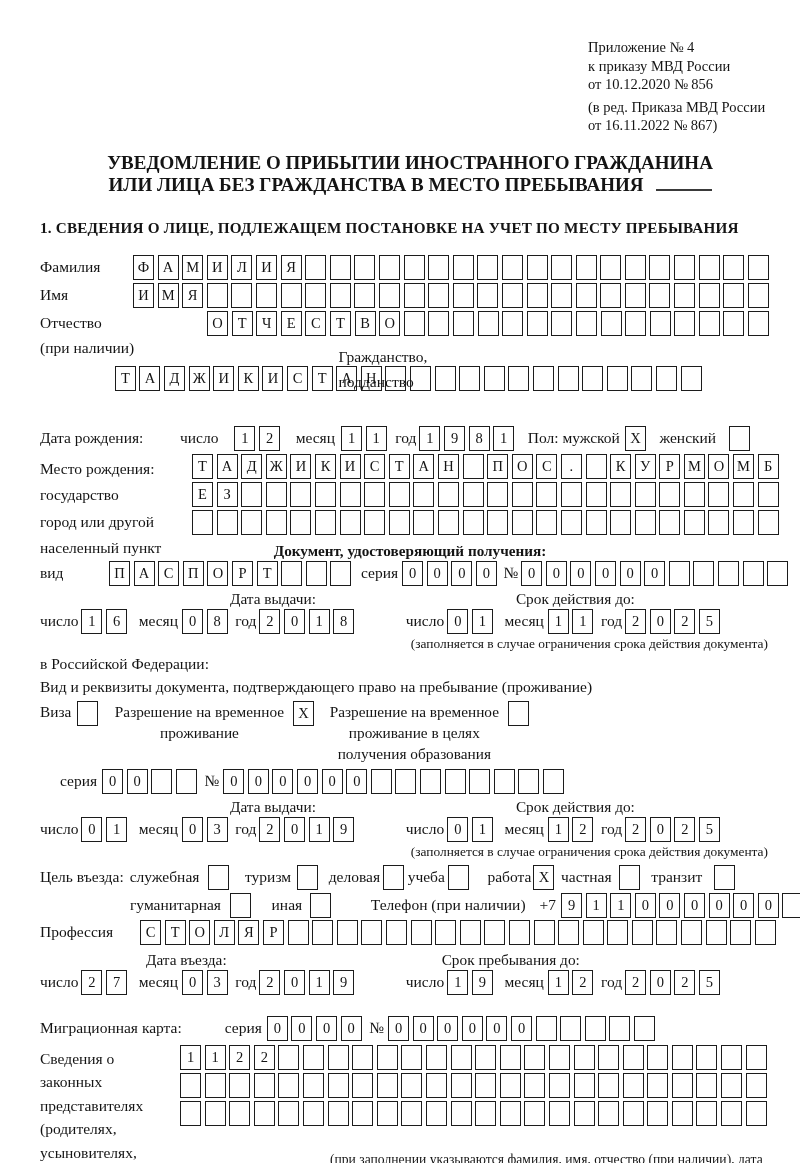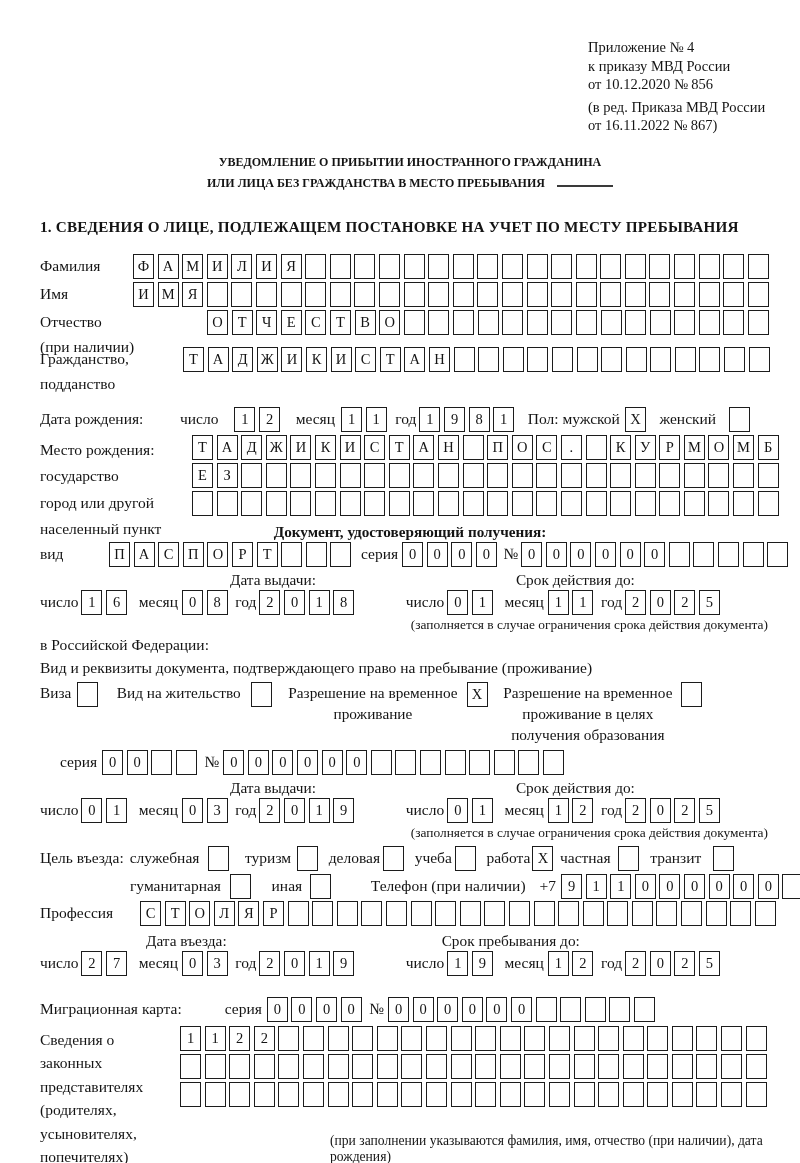--- a/index.html
+++ b/index.html
@@ -8,21 +8,21 @@
     font-family:"Liberation Serif","DejaVu Serif",serif;
     color:#141414; position:relative; overflow:hidden;
   }
   .page { box-sizing:border-box; width:800px; height:1163px; padding:38px 20px 0 40px; }
 
   
   .annex { margin-left:auto; width:192px; font-size:14.5px; line-height:18.5px; }
   .annex .gap { height:4px; }
   .forma { text-align:right; padding-right:22px; font-weight:bold; font-size:15.5px; margin-top:13px; }
 
-  .title { text-align:center; font-weight:bold; font-size:12px; line-height:21px; margin-top:17px; }
+  .title { text-align:center; font-weight:bold; font-size:19px; line-height:21px; margin-top:17px; }
   .uline { display:inline-block; width:56px; border-bottom:2px solid #3a3a3a; height:0.85em; margin-left:12px; }
 
   .sec1 { font-weight:bold; font-size:15.2px; margin-top:24px; letter-spacing:0.2px; }
 
   
   .cells { display:flex; flex:none; }
   .cell {
     flex:none; box-sizing:border-box;
     width:21px; height:25px; margin-right:3.6px;
     border:1.7px solid #1c1c1c; background:#fff;
@@ -159,21 +159,21 @@
         <span class="cell"></span>
         <span class="cell"></span>
         <span class="cell"></span>
         <span class="cell"></span>
         <span class="cell"></span>
         <span class="cell"></span>
         <span class="cell"></span>
       </div>
   </div>
 
-  <div class="frow" style="margin-top:12px;">
+  <div class="frow" style="margin-top:12px;flex-direction:column;">
     <div class="lbl rel" style="width:143px;">
       <div>Гражданство,</div>
       <div class="sub">подданство</div>
     </div>
     <div class="cells">
         <span class="cell">Т</span>
         <span class="cell">А</span>
         <span class="cell">Д</span>
         <span class="cell">Ж</span>
         <span class="cell">И</span>
@@ -405,28 +405,20 @@
 
   <div class="frow top" style="margin-top:5px; min-height:64px;">
     <div class="opt">
       <div class="optlines">
         <div>Виза</div>
       </div>
       <div class="cells" style="margin-left:6px;">
           <span class="cell"></span>
         </div>
     </div>
-    <div class="opt" style="margin-left:15px;">
-      <div class="optlines">
-        <div>Вид на жительство</div>
-      </div>
-      <div class="cells" style="margin-left:10px;">
-          <span class="cell"></span>
-        </div>
-    </div>
     <div class="opt" style="margin-left:13px;">
       <div class="optlines">
         <div>Разрешение на временное</div>
         <div>проживание</div>
       </div>
       <div class="cells" style="margin-left:9px;">
           <span class="cell">X</span>
         </div>
     </div>
     <div class="opt" style="margin-left:12px;">
@@ -519,25 +511,25 @@
         <span class="cell"></span>
       </div>
     <span class="dlbl" style="margin-left:12px;">туризм</span>
     <div class="cells" style="margin-left:6px;">
         <span class="cell"></span>
       </div>
     <span class="dlbl" style="margin-left:7px;">деловая</span>
     <div class="cells" style="margin-left:3px;">
         <span class="cell"></span>
       </div>
-    <span class="dlbl" style="margin-left:7px;">учеба</span>
-    <div class="cells" style="margin-left:3px;">
-        <span class="cell"></span>
-      </div>
-    <span class="dlbl" style="margin-left:7px;">работа</span>
+    <span class="dlbl" style="">учеба</span>
+    <div class="cells" style="margin-left:3px;">
+        <span class="cell"></span>
+      </div>
+    <span class="dlbl" style="margin-left:15px;">работа</span>
     <div class="cells" style="margin-left:2px;">
         <span class="cell">X</span>
       </div>
     <span class="dlbl" style="margin-left:3px;">частная</span>
     <div class="cells" style="margin-left:7px;">
         <span class="cell"></span>
       </div>
     <span class="dlbl" style="margin-left:8px;">транзит</span>
     <div class="cells" style="margin-left:12px;">
         <span class="cell"></span>

